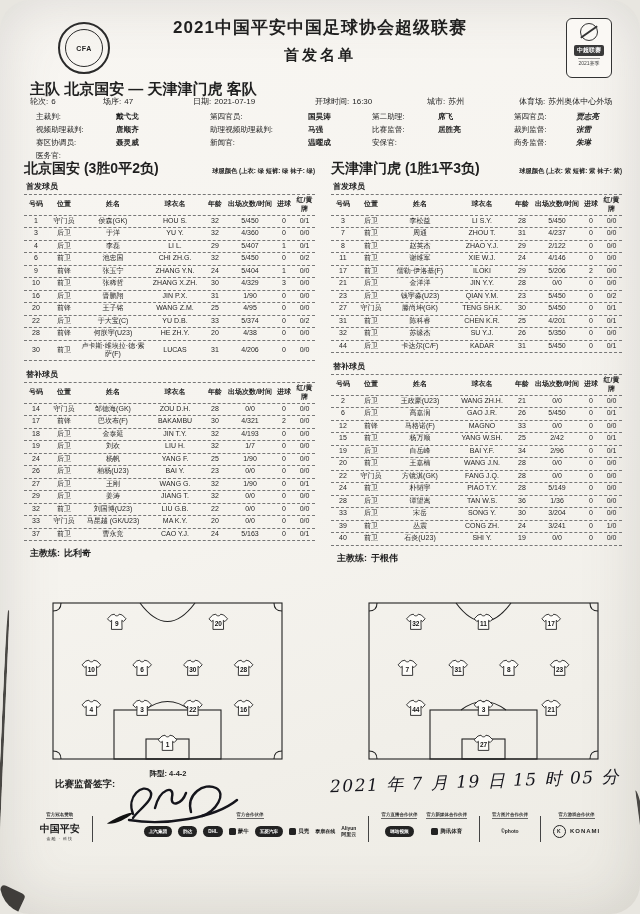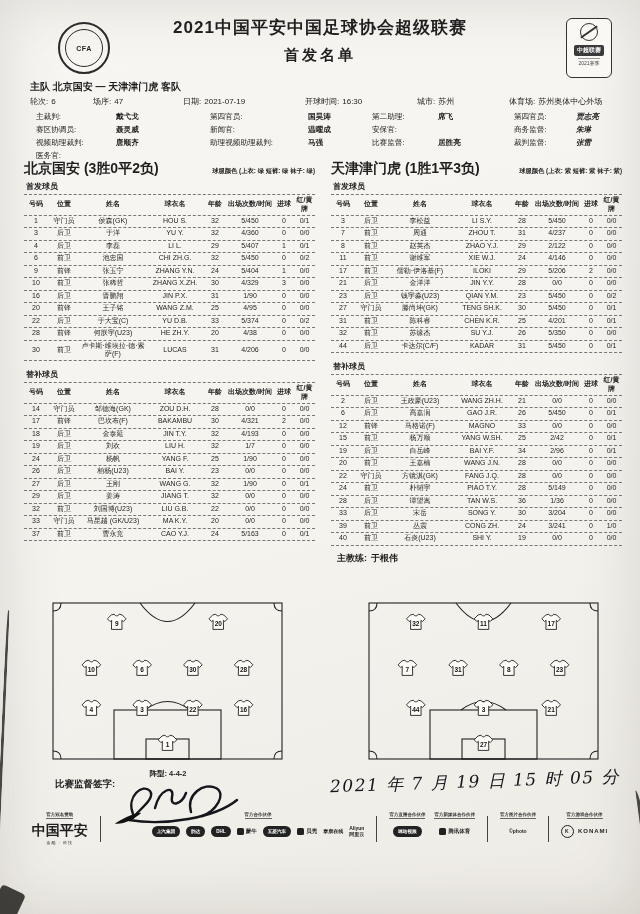--- a/index.html
+++ b/index.html
@@ -2,40 +2,41 @@
 <html><head>
 <meta charset="utf-8">
 <style>
   html,body{margin:0;padding:0;background:#e8e6e0;}
   *{box-sizing:border-box;}
   #sheet{
     position:relative;width:640px;height:914px;overflow:hidden;
     background:linear-gradient(165deg,#f8f6f2 0%,#f5f3ee 55%,#edebe4 100%);
     font-family:"Liberation Sans","DejaVu Sans",sans-serif;color:#1f1f1f;
     box-shadow:inset 0 0 60px rgba(90,85,75,.18);
+    border-radius:30px;
   }
   
   #cfa-logo{position:absolute;left:58px;top:22px;width:52px;height:52px;border:2px solid #2b2b2b;border-radius:50%;
     display:flex;align-items:center;justify-content:center;}
   #cfa-logo .inner{width:38px;height:38px;border:1px solid #2b2b2b;border-radius:50%;display:flex;align-items:center;justify-content:center;
     font-size:7px;font-weight:bold;letter-spacing:.5px;}
   #csl-badge{position:absolute;right:28px;top:18px;width:46px;height:60px;border:1.5px solid #333;border-radius:6px;
     display:flex;flex-direction:column;align-items:center;padding-top:4px;background:#faf8f4;}
   #csl-badge .ball{width:18px;height:18px;border:1.5px solid #333;border-radius:50%;position:relative;}
   #csl-badge .ball:after{content:"";position:absolute;left:-2px;top:7px;width:20px;height:2px;background:#333;transform:rotate(-35deg);}
   #csl-badge .b1{font-size:6px;font-weight:bold;margin-top:4px;background:#3a3a3a;color:#fff;padding:1px 3px;border-radius:2px;}
   #csl-badge .b2{font-size:5px;margin-top:2px;color:#444;border-top:1px solid #999;padding-top:1px;}
   #competition-title{position:absolute;left:0;right:0;top:16px;text-align:center;font-size:17px;font-weight:bold;letter-spacing:1px;}
   #sheet-title{position:absolute;left:0;right:0;top:46px;text-align:center;font-size:15px;font-weight:bold;letter-spacing:3px;}
   
-  #teams-line{position:absolute;left:30px;top:80px;font-size:10px;font-weight:bold;}
+  #teams-line{position:absolute;left:30px;top:80px;font-size:15px;font-weight:bold;}
   #match-info{position:absolute;left:30px;right:14px;top:96px;display:flex;font-size:8px;}
   #match-info .mi{white-space:nowrap;}
   #match-info .mi b{font-weight:normal;margin-left:3px;}
-  #match-info .mi:nth-child(1){width:63px;}
+  #match-info .mi:nth-child(1){width:73px;}
   #match-info .mi:nth-child(2){width:90px;}
   #match-info .mi:nth-child(3){width:122px;}
   #match-info .mi:nth-child(4){width:112px;}
   #match-info .mi:nth-child(5){width:92px;}
   
   #officials{position:absolute;left:30px;right:16px;top:110px;font-size:7.6px;}
   .off-row{display:flex;height:13px;align-items:center;}
   .off-lab{color:#222;}
   .off-val{font-weight:bold;}
   .oc0{width:80px;margin-left:6px;} .ov0{width:94px;}
@@ -64,21 +65,21 @@
   #sig-row{position:absolute;left:55px;top:778px;display:flex;}
   #sig-label{font-size:9.5px;font-weight:bold;}
   #handwritten-date{position:absolute;left:330px;top:770px;width:300px;font-family:"DejaVu Serif",serif;font-style:italic;
     font-size:17px;letter-spacing:1.5px;transform:rotate(-2deg);color:#15151c;}
   
   #sponsors{position:absolute;left:0;right:0;top:812px;display:flex;justify-content:center;align-items:flex-start;gap:9px;}
   .sp-group{display:flex;flex-direction:column;align-items:center;}
   .sp-caption{font-size:4.5px;font-weight:bold;color:#333;border-bottom:.5px solid #666;margin-bottom:3px;white-space:nowrap;padding-bottom:1px;}
   .sp-items{display:flex;align-items:center;gap:6px;min-height:18px;}
   .sp-divider{width:1px;height:26px;background:#444;margin:4px 3px 0;}
-  .lg-text{font-size:14px;font-weight:bold;white-space:nowrap;}
+  .lg-text{font-size:10px;font-weight:bold;white-space:nowrap;}
   .lg-sub{font-size:4px;text-align:center;color:#333;letter-spacing:1px;}
   .lg-oval{background:#222;color:#fff;font-size:4.6px;font-weight:bold;border-radius:8px;padding:3px 5px;white-space:nowrap;}
   .lg-mark{display:flex;align-items:center;gap:2px;font-size:5.5px;font-weight:bold;white-space:nowrap;}
   .lg-mark .sq{width:7px;height:7px;background:#222;border-radius:1.5px;}
   .lg-small{font-size:5px;font-weight:bold;text-align:center;line-height:1.3;white-space:nowrap;}
   .lg-ring{display:flex;align-items:center;gap:4px;font-size:6px;font-weight:bold;letter-spacing:1px;}
   .lg-ring .cir{width:13px;height:13px;border:1.5px solid #222;border-radius:50%;display:flex;align-items:center;justify-content:center;font-size:5px;}
   
   .artifact{position:absolute;pointer-events:none;}
   #art-left{left:1px;top:610px;width:4px;height:260px;border-left:3px solid #23211e;transform:rotate(2.5deg);opacity:.8;border-radius:40%;}
@@ -115,38 +116,38 @@
         <span class="off-lab oc0">主裁判:</span>
         <span class="off-val ov0">戴弋戈</span>
         <span class="off-lab oc1">第四官员:</span>
         <span class="off-val ov1">国昊涛</span>
         <span class="off-lab oc2">第二助理:</span>
         <span class="off-val ov2">席飞</span>
         <span class="off-lab oc3">第四官员:</span>
         <span class="off-val ov3">贾志亮</span>
       </div>
       <div class="off-row">
+        <span class="off-lab oc0">视频助理裁判:</span>
+        <span class="off-val ov0">唐顺齐</span>
+        <span class="off-lab oc1">助理视频助理裁判:</span>
+        <span class="off-val ov1">马强</span>
+        <span class="off-lab oc2">比赛监督:</span>
+        <span class="off-val ov2">居胜亮</span>
+        <span class="off-lab oc3">裁判监督:</span>
+        <span class="off-val ov3">张雷</span>
+      </div>
+      <div class="off-row">
         <span class="off-lab oc0">赛区协调员:</span>
         <span class="off-val ov0">聂灵威</span>
         <span class="off-lab oc1">新闻官:</span>
         <span class="off-val ov1">温曜成</span>
         <span class="off-lab oc2">安保官:</span>
         <span class="off-val ov2"></span>
         <span class="off-lab oc3">商务监督:</span>
         <span class="off-val ov3">朱琳</span>
-      </div>
-      <div class="off-row">
-        <span class="off-lab oc0">视频助理裁判:</span>
-        <span class="off-val ov0">唐顺齐</span>
-        <span class="off-lab oc1">助理视频助理裁判:</span>
-        <span class="off-val ov1">马强</span>
-        <span class="off-lab oc2">比赛监督:</span>
-        <span class="off-val ov2">居胜亮</span>
-        <span class="off-lab oc3">裁判监督:</span>
-        <span class="off-val ov3">张雷</span>
       </div>
       <div class="off-row">
         <span class="off-lab oc0">医务官:</span>
         <span class="off-val ov0"></span>
       </div>
     </div>
 
   <div id="teams">
     <div class="team" id="team-home">
       <div class="team-head">
@@ -392,20 +393,23 @@
             <div class="td c0">37</div>
             <div class="td c1">前卫</div>
             <div class="td c2">曹永竞</div>
             <div class="td c3">CAO Y.J.</div>
             <div class="td c4">24</div>
             <div class="td c5">5/163</div>
             <div class="td c6">0</div>
             <div class="td c7">0/1</div>
           </div>
         </div>
+      <div class="coach-line">
+        <span>主教练:</span><span>比利奇</span>
+      </div>
     </div>
     <div class="team" id="team-away">
       <div class="team-head">
         <span class="team-name"><span>天津津门虎</span> <span>(1胜1平3负)</span></span>
         <span class="kit">球服颜色 (上衣: 紫 短裤: 紫 袜子: 紫)</span>
       </div>
       <div class="sec-label">首发球员</div>
       <div class="tbl">
           <div class="tr hdr">
             <div class="td c0">号码</div>

